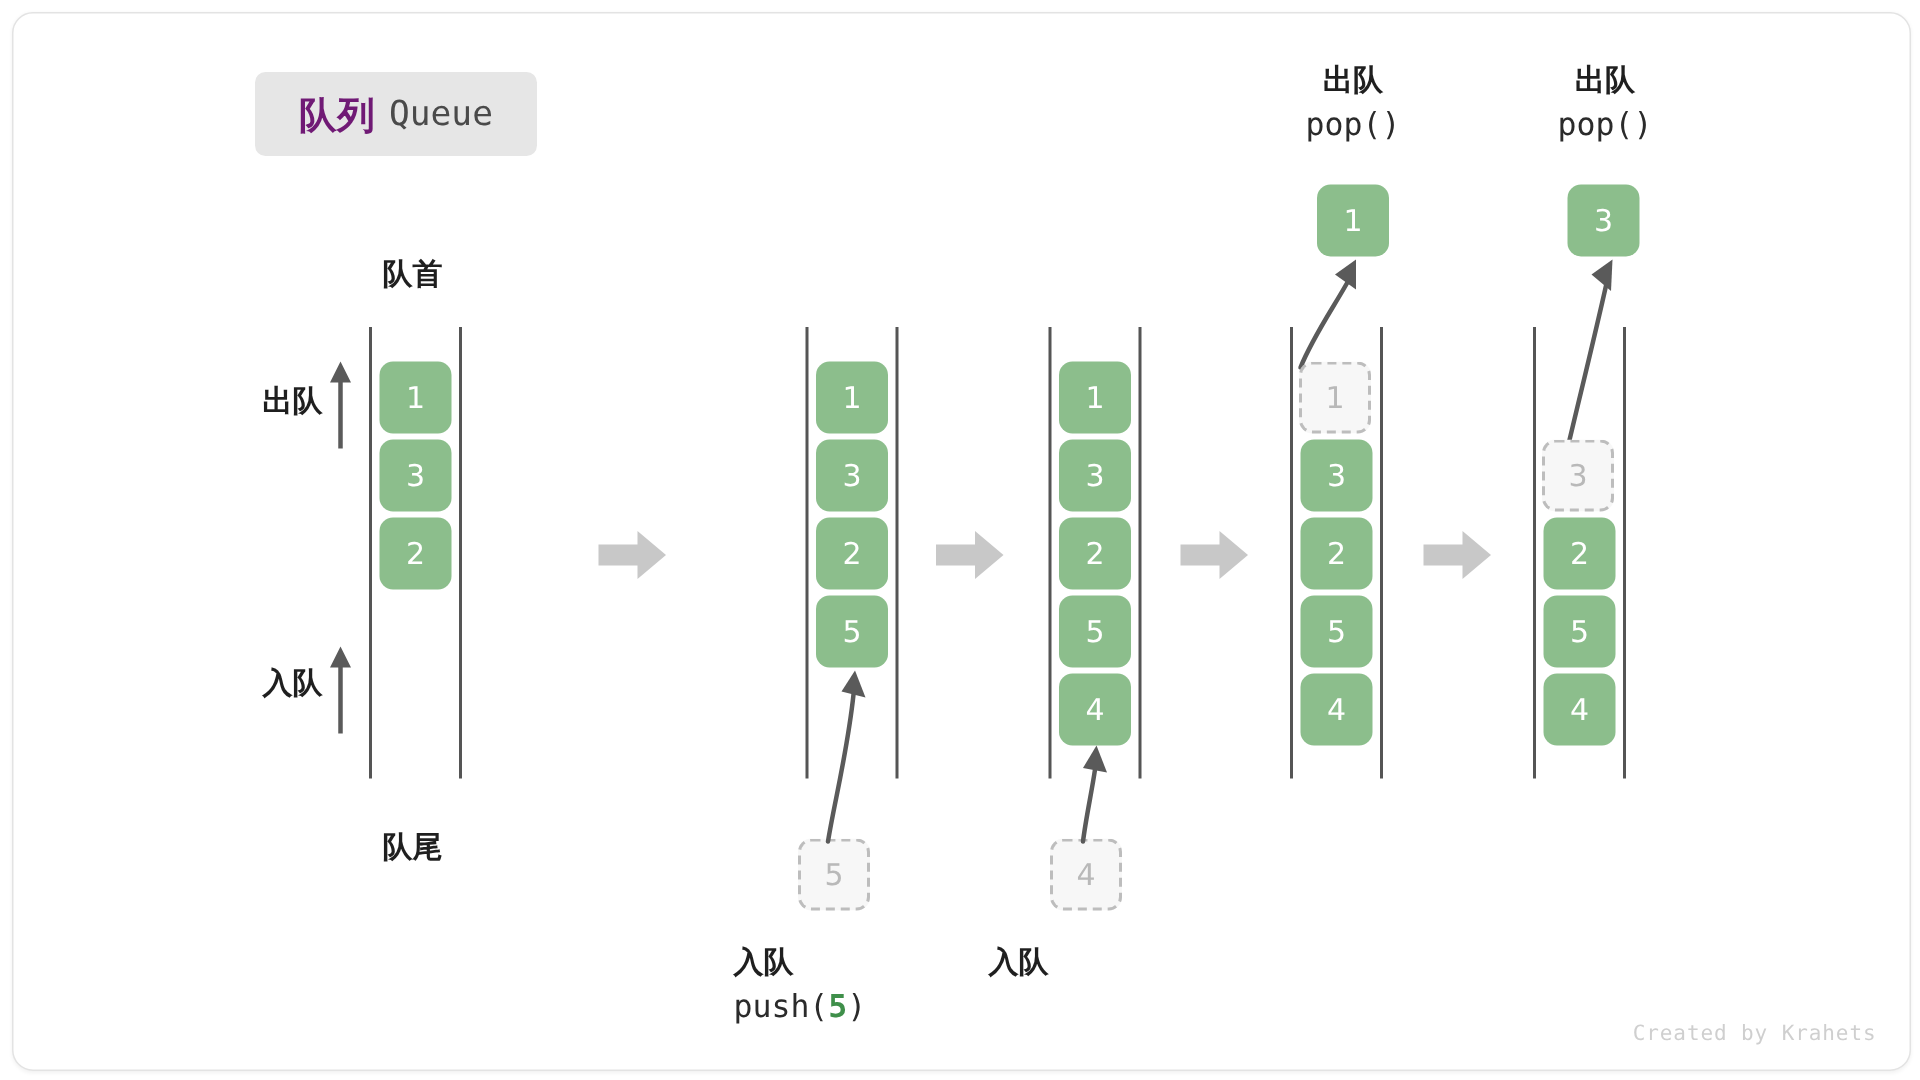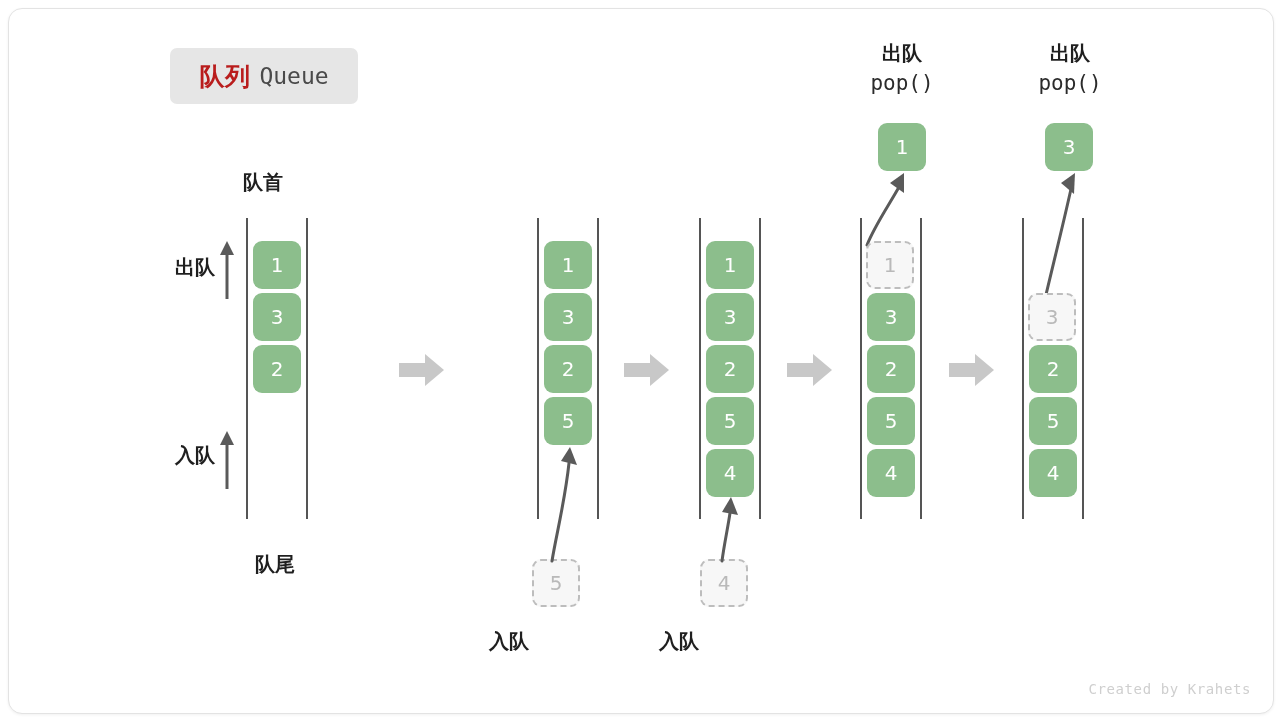--- a/index.html
+++ b/index.html
@@ -38,21 +38,21 @@
     background: #e6e6e6;
     border-radius: 7px;
     display: flex;
     align-items: center;
     justify-content: center;
     gap: 9px;
   }
   #title-chip .cn {
     font-size: 25px;
     font-weight: bold;
-    color: #b91c1c;
+    color: #701a75;
     letter-spacing: 0.5px;
   }
   #title-chip .en {
     font-family: "DejaVu Sans Mono", "Liberation Mono", monospace;
     font-size: 23px;
     color: #4a4a4a;
   }
 
   
   .col-head {
@@ -133,21 +133,21 @@
 </head>
 <body>
 
 <div id="canvas">
 
   <div id="title-chip" class="abs">
     <span class="cn">队列</span>
     <span class="en">Queue</span>
   </div>
 
-  <div class="abs col-head" style="left:194px; top:160px; width:120px;">队首</div>
+  <div class="abs col-head" style="left:206px; top:160px; width:120px;">队首</div>
 
   <div class="abs col-head" style="left:206px; top:542px; width:120px;">队尾</div>
 
   <div class="abs side-label" style="left:136px; top:245px; width:70px;">出队</div>
   <div class="abs" style="left:208px; top:230px;">
     <svg width="20" height="62" viewBox="0 0 20 62">
       <path d="M10 60 L10 12" stroke="#5a5a5a" stroke-width="3" fill="none"></path>
       <path d="M10 2 L17 16 L3 16 Z" fill="#5a5a5a"></path>
     </svg>
   </div>
@@ -184,20 +184,21 @@
   <div class="abs cell ghost" style="left:523px; top:550px;">5</div>
   <div class="abs" style="left:520px; top:432px;">
     <svg width="70" height="122" viewBox="0 0 70 122">
       <path d="M23 120 C27 95, 36 60, 40 22" stroke="#5a5a5a" stroke-width="3" fill="none" stroke-linecap="round"></path>
       <path d="M41 6 L48 24 L32 20 Z" fill="#5a5a5a"></path>
     </svg>
   </div>
 
   <div class="abs op-head" style="left:480px; top:618px; width:170px; text-align:left;">
     <span class="cn">入队</span>
+    <span class="code"><span>push(</span><span class="num">5</span><span>)</span></span>
   </div>
 
   <div class="abs" style="left:615px; top:344px;">
     <svg class="step-arrow" viewBox="0 0 46 34">
       <path d="M0 10 L26 10 L26 1 L45 17 L26 33 L26 24 L0 24 Z" fill="#c8c8c8"></path>
     </svg>
   </div>
 
   <div class="abs rail" style="left:690px; top:209px; height:301px;"></div>
   <div class="abs rail" style="left:750px; top:209px; height:301px;"></div>

